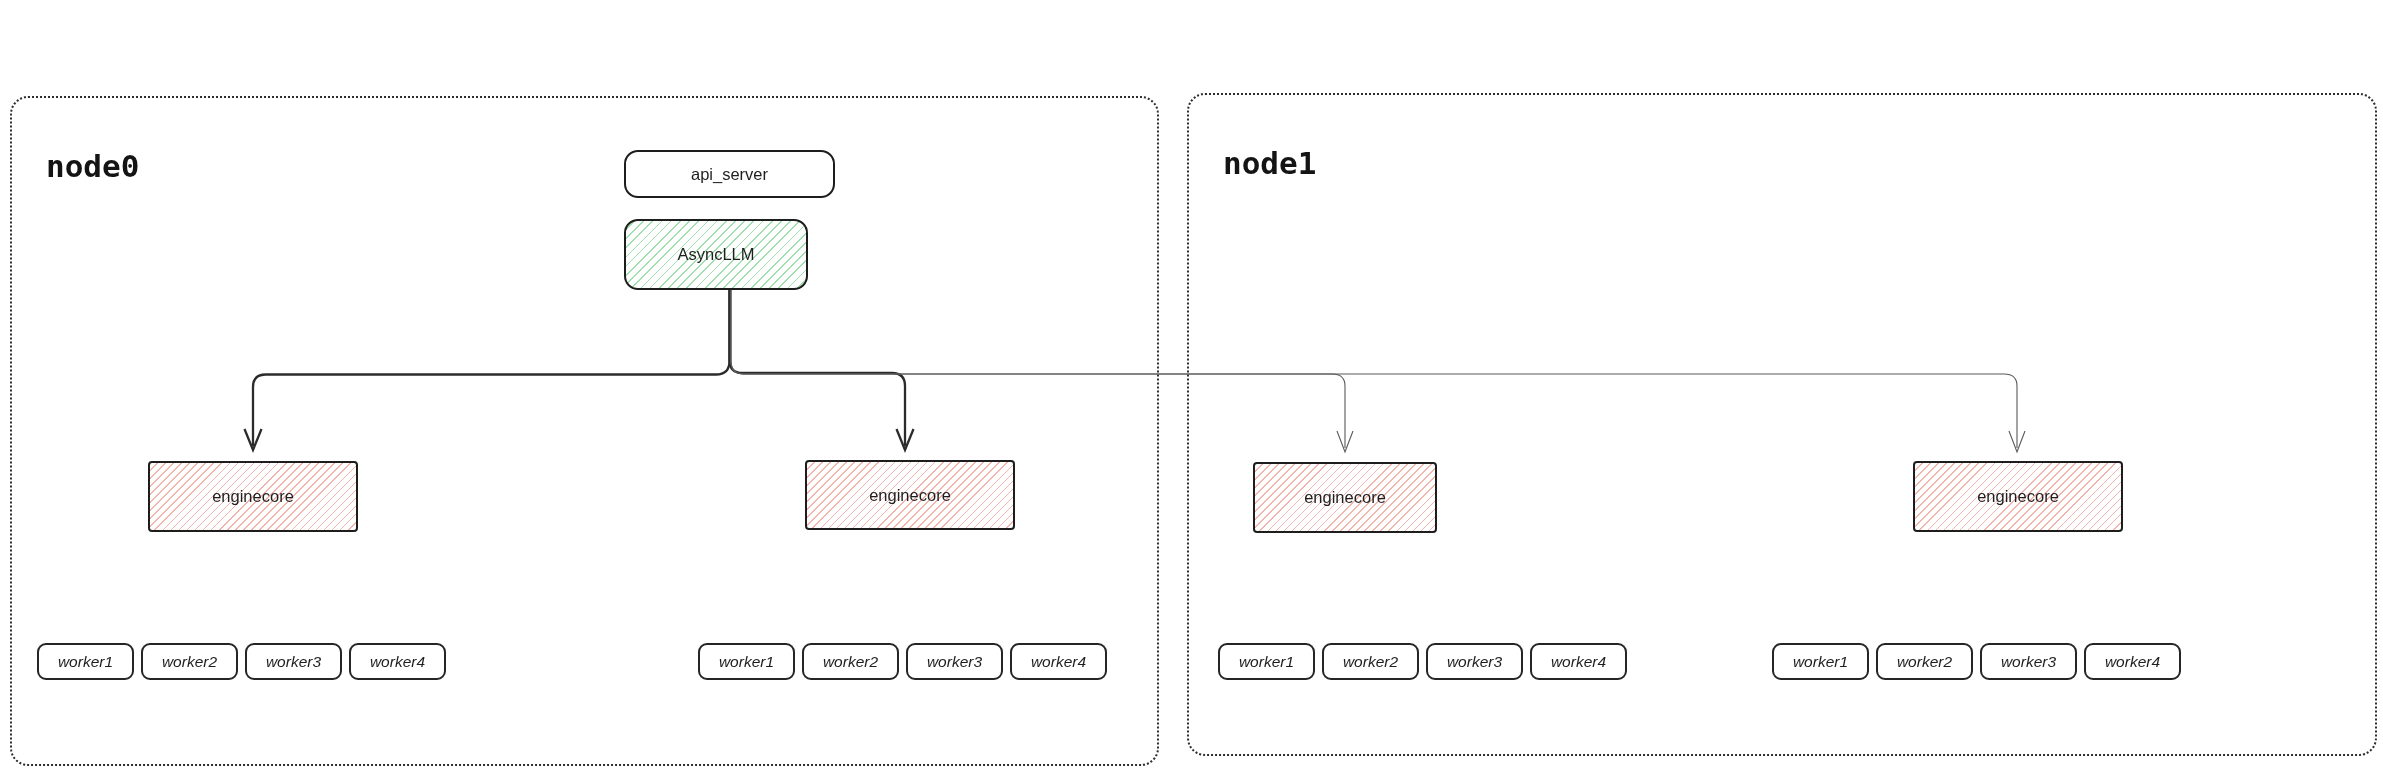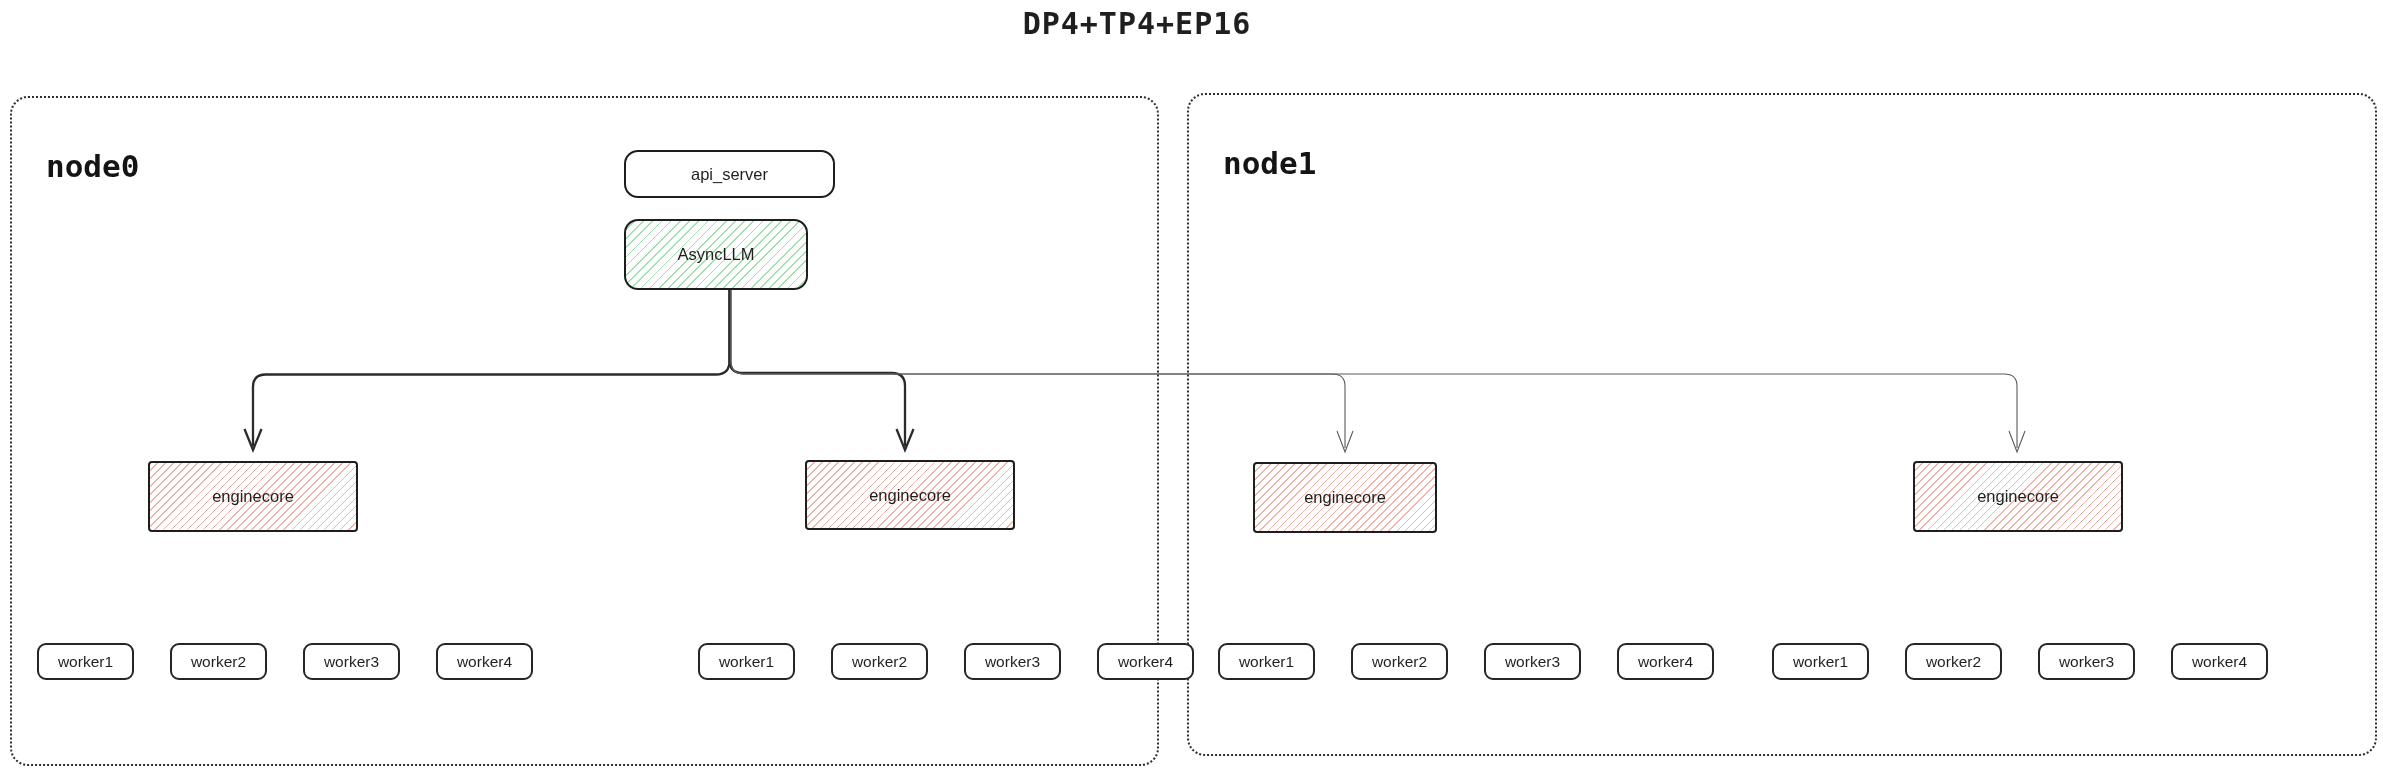--- a/index.html
+++ b/index.html
@@ -58,21 +58,22 @@
     border-radius:4px;
   }
   .ec1{left:148px;top:461px;width:210px;height:71px;}
   .ec2{left:805px;top:460px;width:210px;height:70px;}
   .ec3{left:1253px;top:462px;width:184px;height:71px;}
   .ec4{left:1913px;top:461px;width:210px;height:71px;}
   .worker-group{
     position:absolute;
     top:643px;
     display:flex;
-    gap:36px;
+    gap:7px;
+    font-style:italic;
   }
   .wg1{left:37px;}
   .wg2{left:698px;}
   .wg3{left:1218px;}
   .wg4{left:1772px;}
   .worker{
     box-sizing:border-box;
     width:97px;height:37px;
     border:2px solid #252525;
     border-radius:9px;
@@ -84,21 +85,20 @@
   svg.connectors{
     position:absolute;left:0;top:0;
     pointer-events:none;
   }
 </style>
 </head>
 <body>
 
 <div class="canvas">
 
-  <div class="title">DP4+TP4+EP16</div>
 
   <div class="node node0">
     <div class="node-label">node0</div>
   </div>
 
   <div class="node node1">
     <div class="node-label">node1</div>
   </div>
 
   <svg class="connectors" width="2383" height="773" viewBox="0 0 2383 773">

